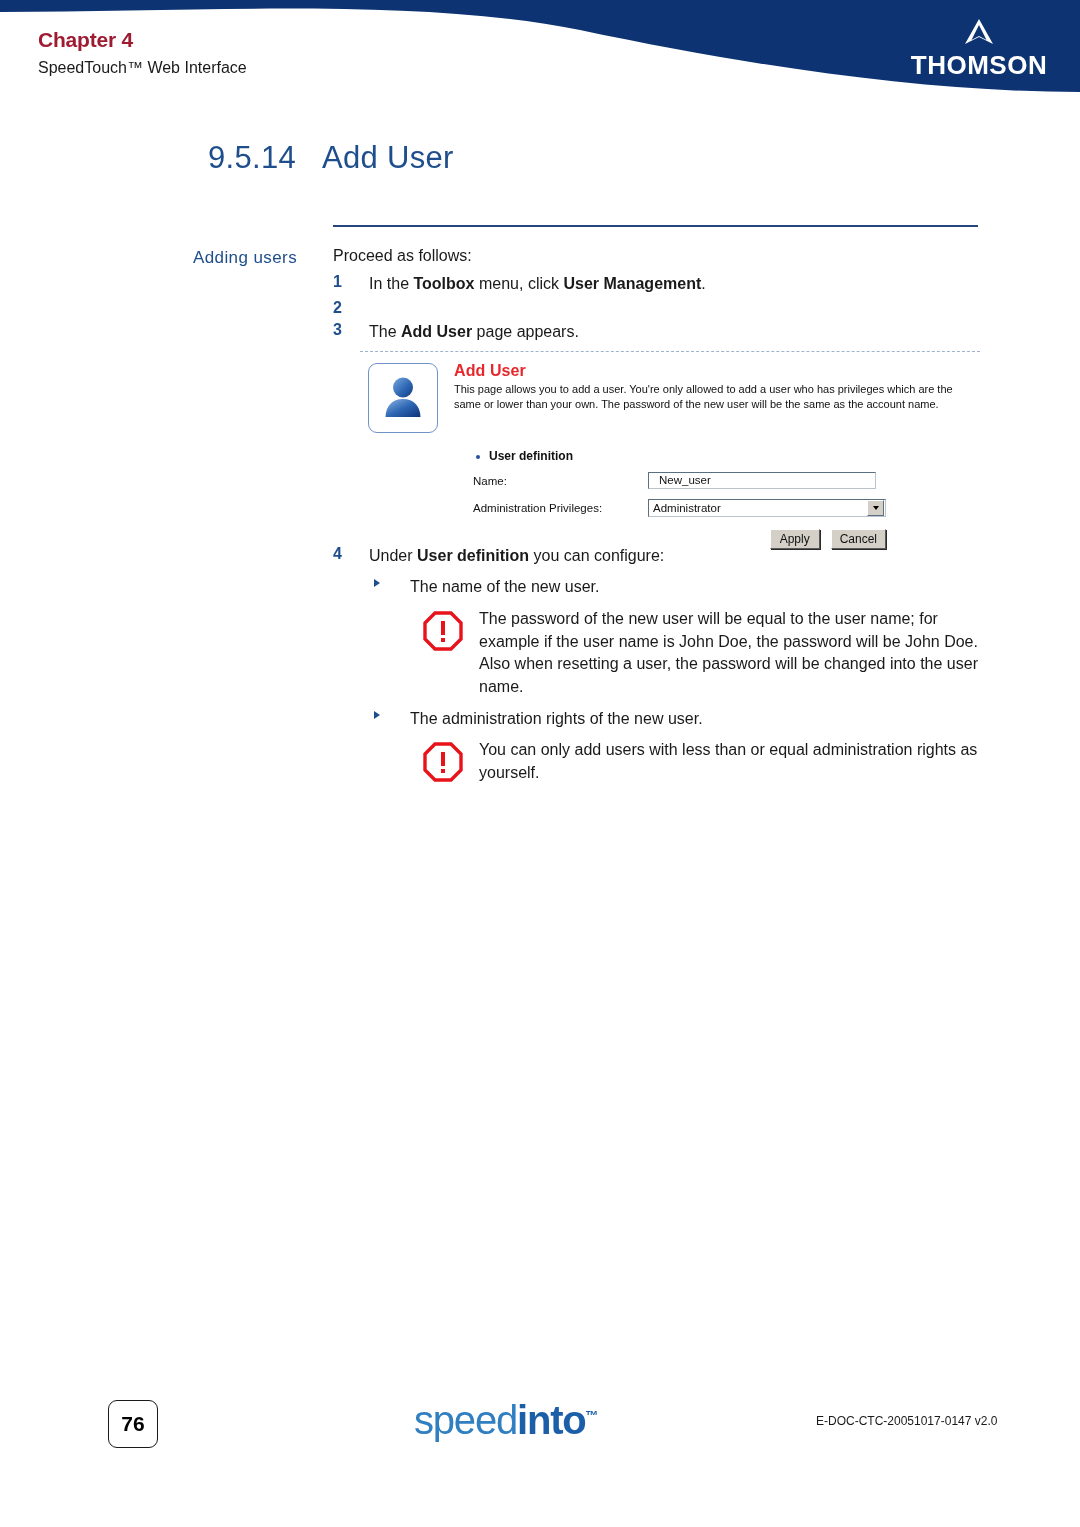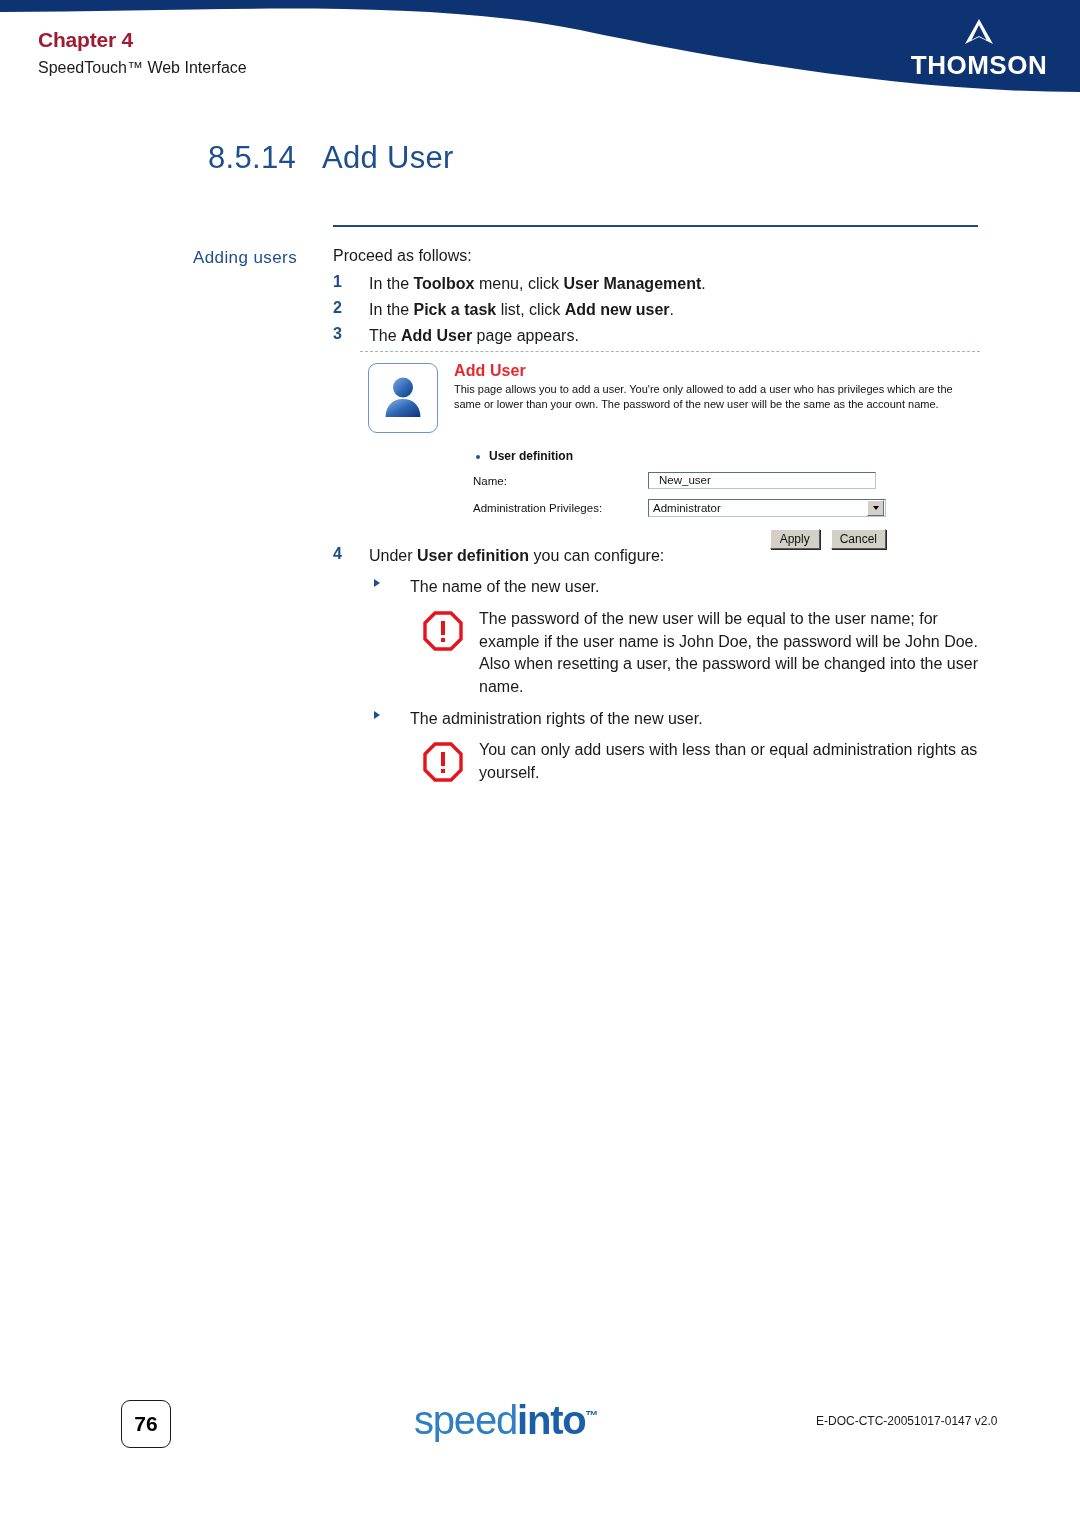--- a/index.html
+++ b/index.html
@@ -340,21 +340,21 @@
   
   #page-footer {
     position: absolute;
     left: 0;
     top: 1392px;
     width: 1080px;
     height: 70px;
   }
   #page-number-box {
     position: absolute;
-    left: 121px;
+    left: 108px;
     top: 8px;
     width: 50px;
     height: 48px;
     border: 1.5px solid #1a1a1a;
     border-radius: 9px;
     display: flex;
     align-items: center;
     justify-content: center;
     font-size: 21px;
     font-weight: bold;
@@ -405,36 +405,35 @@
   <div id="thomson-logo">
     <svg id="thomson-mark" width="34" height="32" viewBox="0 0 34 32">
       <path d="M17 1 L31 26 L17 19 L3 26 Z" fill="#ffffff"></path>
       <path d="M17 7 L24.5 22 L17 18 L9.5 22 Z" fill="#0d3372"></path>
     </svg>
     <div id="thomson-wordmark">THOMSON</div>
   </div>
 </div>
 
 <div id="section-title">
-  <span id="section-number">8.5.14</span><span>Add User</span>
+  <span id="section-number">9.5.14</span><span>Add User</span>
 </div>
 
 <div id="marginal-label">Adding users</div>
 
 <div id="content-column">
   <div id="title-rule"></div>
   <p class="lead-text">Proceed as follows:</p>
   <div id="steps-list">
       <div class="step-row">
         <div class="step-num">1</div>
         <div class="step-text"><span>In the </span><b>Toolbox</b><span> menu, click </span><b>User Management</b><span>.</span></div>
       </div>
       <div class="step-row">
         <div class="step-num">2</div>
-        <div class="step-text"><span>In the </span><b>Pick a task</b><span> list, click </span><b>Add new user</b><span>.</span></div>
       </div>
       <div class="step-row">
         <div class="step-num">3</div>
         <div class="step-text"><span>The </span><b>Add User</b><span> page appears.</span></div>
       </div>
     </div>
 </div>
 
 <div id="embedded-screenshot">
   <div id="embedded-inner">

